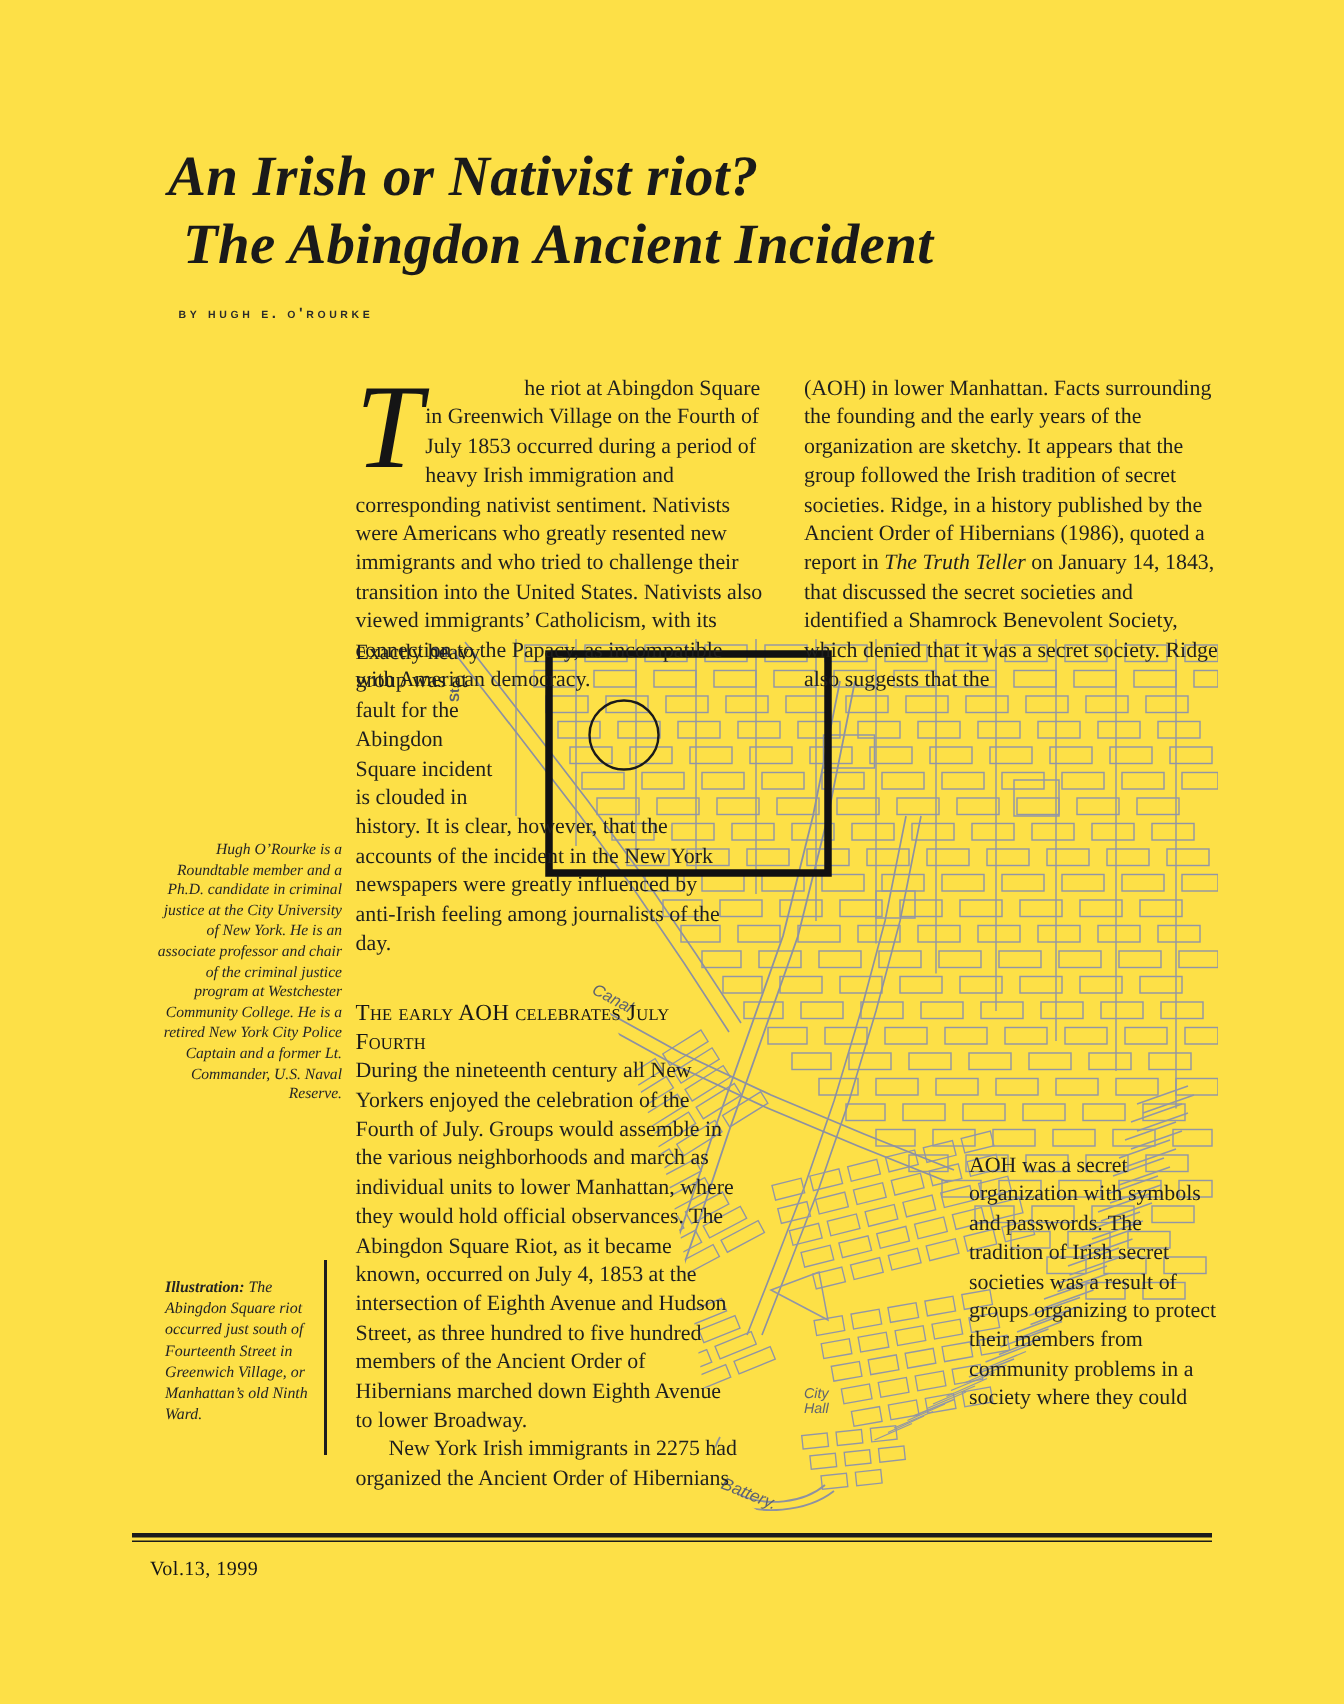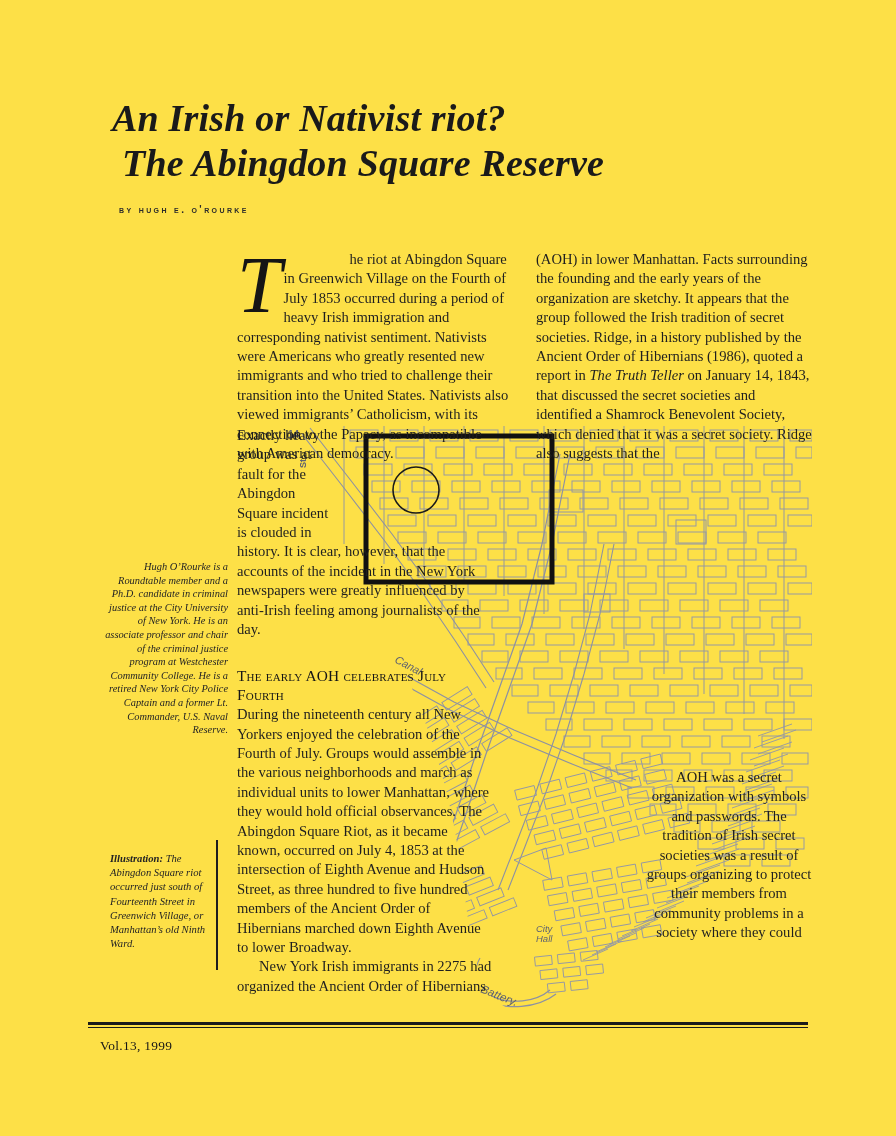--- a/index.html
+++ b/index.html
@@ -128,21 +128,21 @@
     top: 250px;
     width: 276px;
   }
   .col-right-wrap {
     position: absolute;
     left: 646px;
     top: 768px;
     width: 166px;
     text-align: right;
   }
-  .col-right-wrap .bodytext { text-align: center; }
+  .col-right-wrap .bodytext { text-align: left; }
 
   
   .bio {
     position: absolute;
     left: 104px;
     top: 560px;
     width: 124px;
     font-style: italic;
     font-size: 10.4px;
     line-height: 13.6px;
@@ -210,21 +210,21 @@
     color: #161616;
   }
 </style>
 </head>
 <body>
 
 <div class="page">
 
   <div class="title-block">
     <div class="title-line">An Irish or Nativist riot?</div>
-    <div class="title-line title-line-2">The Abingdon Square Reserve</div>
+    <div class="title-line title-line-2">The Abingdon Ancient Incident</div>
     <div class="byline">by Hugh E. O'Rourke</div>
   </div>
 
   <div class="map-wrap">
     <svg width="528" height="590" viewBox="0 0 528 590" xmlns="http://www.w3.org/2000/svg">
       <defs>
         <clipPath id="island">
           <path d="M 12,2 L 528,2 L 528,452 C 500,470 470,486 440,500
                    C 400,522 360,545 330,560 C 300,575 272,585 250,588
                    C 232,590 218,584 208,572 C 196,556 190,534 186,508

